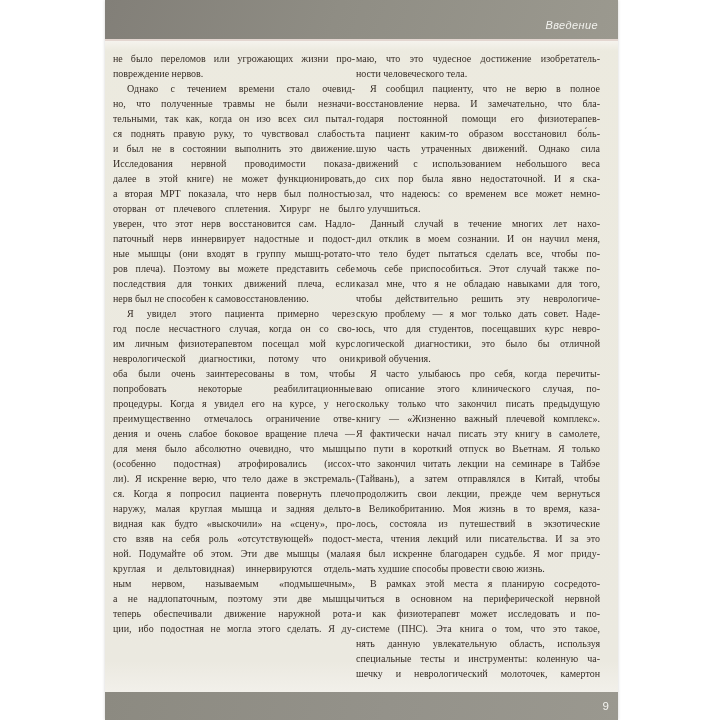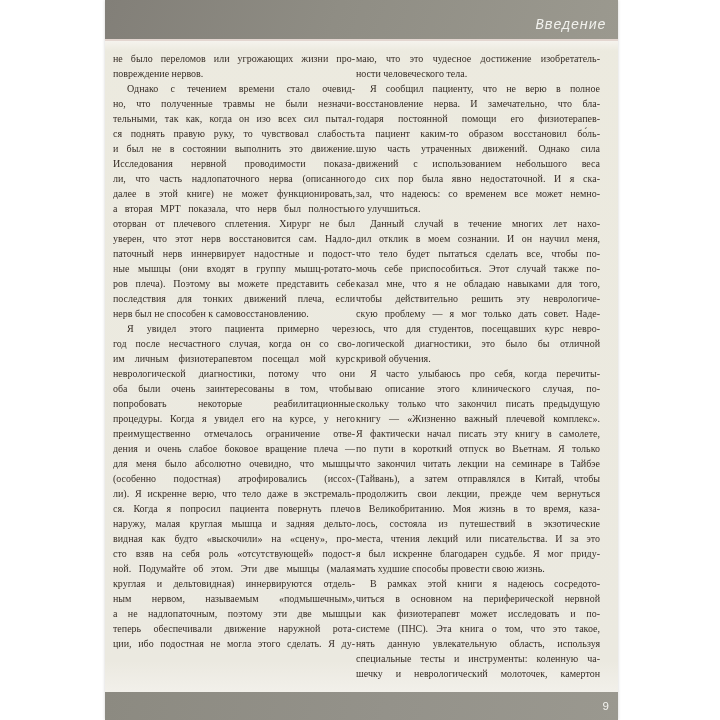--- a/index.html
+++ b/index.html
@@ -13,23 +13,23 @@
   }
 
   .header-bar {
     position: absolute; left: 0; top: 0; width: 513px; height: 41px;
     background: linear-gradient(110deg, #827f78 0%, #8f8d84 45%, #9b998f 100%);
     border-bottom: 2px solid #e3d6d0;
     box-sizing: border-box;
     display: flex; align-items: center; justify-content: flex-end;
   }
   .header-title {
-    font-family: Liberation Mono, monospace;
-    font-style: italic; font-size: 14px; color: #f2f2ee;
-    padding-right: 12px; padding-top: 10px; letter-spacing: 0.4px;
+    font-family: Liberation Sans, sans-serif;
+    font-style: italic; font-size: 11px; color: #f2f2ee;
+    padding-right: 20px; padding-top: 10px; letter-spacing: 0.4px;
   }
 
   .page-body {
     position: absolute; left: 0; top: 41px; width: 513px; height: 651px;
     background: linear-gradient(to bottom, #f5f3ee 0px, #eceadfe6 10px, #ebe9e0 620px, #f2f0ea 651px);
     box-sizing: border-box;
     padding: 10px 6px 0 8px;
   }
   .columns { display: flex; gap: 1px; }
   .col { color: #362c25; font-size: 10px; }
@@ -68,21 +68,20 @@
     <div class="columns">
       <div class="col col-1">
           <div class="line j"><span>не было переломов или угрожающих жизни про-</span></div>
           <div class="line"><span>повреждение нервов.</span></div>
           <div class="line j ind"><span>Однако с течением времени стало очевид-</span></div>
           <div class="line j"><span>но, что полученные травмы не были незначи-</span></div>
           <div class="line j"><span>тельными, так как, когда он изо всех сил пытал-</span></div>
           <div class="line j"><span>ся поднять правую руку, то чувствовал слабость</span></div>
           <div class="line j"><span>и был не в состоянии выполнить это движение.</span></div>
           <div class="line j"><span>Исследования нервной проводимости показа-</span></div>
-          <div class="line j"><span>ли, что часть надлопаточного нерва (описанного</span></div>
           <div class="line j"><span>далее в этой книге) не может функционировать,</span></div>
           <div class="line j"><span>а вторая МРТ показала, что нерв был полностью</span></div>
           <div class="line j"><span>оторван от плечевого сплетения. Хирург не был</span></div>
           <div class="line j"><span>уверен, что этот нерв восстановится сам. Надло-</span></div>
           <div class="line j"><span>паточный нерв иннервирует надостные и подост-</span></div>
           <div class="line j"><span>ные мышцы (они входят в группу мышц-ротато-</span></div>
           <div class="line j"><span>ров плеча). Поэтому вы можете представить себе</span></div>
           <div class="line j"><span>последствия для тонких движений плеча, если</span></div>
           <div class="line"><span>нерв был не способен к самовосстановлению.</span></div>
           <div class="line j ind"><span>Я увидел этого пациента примерно через</span></div>
@@ -137,21 +136,21 @@
           <div class="line j"><span>Я фактически начал писать эту книгу в самолете,</span></div>
           <div class="line j"><span>по пути в короткий отпуск во Вьетнам. Я только</span></div>
           <div class="line j"><span>что закончил читать лекции на семинаре в Тайбэе</span></div>
           <div class="line j"><span>(Тайвань), а затем отправлялся в Китай, чтобы</span></div>
           <div class="line j"><span>продолжить свои лекции, прежде чем вернуться</span></div>
           <div class="line j"><span>в Великобританию. Моя жизнь в то время, каза-</span></div>
           <div class="line j"><span>лось, состояла из путешествий в экзотические</span></div>
           <div class="line j"><span>места, чтения лекций или писательства. И за это</span></div>
           <div class="line j"><span>я был искренне благодарен судьбе. Я мог приду-</span></div>
           <div class="line"><span>мать худшие способы провести свою жизнь.</span></div>
-          <div class="line j ind"><span>В рамках этой книги я надеюсь сосредото-</span></div>
+          <div class="line j ind"><span>В рамках этой места я планирую сосредото-</span></div>
           <div class="line j"><span>читься в основном на периферической нервной</span></div>
           <div class="line j"><span>и как физиотерапевт может исследовать и по-</span></div>
           <div class="line j"><span>системе (ПНС). Эта книга о том, что это такое,</span></div>
           <div class="line j"><span>нять данную увлекательную область, используя</span></div>
           <div class="line j"><span>специальные тесты и инструменты: коленную ча-</span></div>
           <div class="line j"><span>шечку и неврологический молоточек, камертон</span></div>
         </div>
     </div>
   </div>
 

